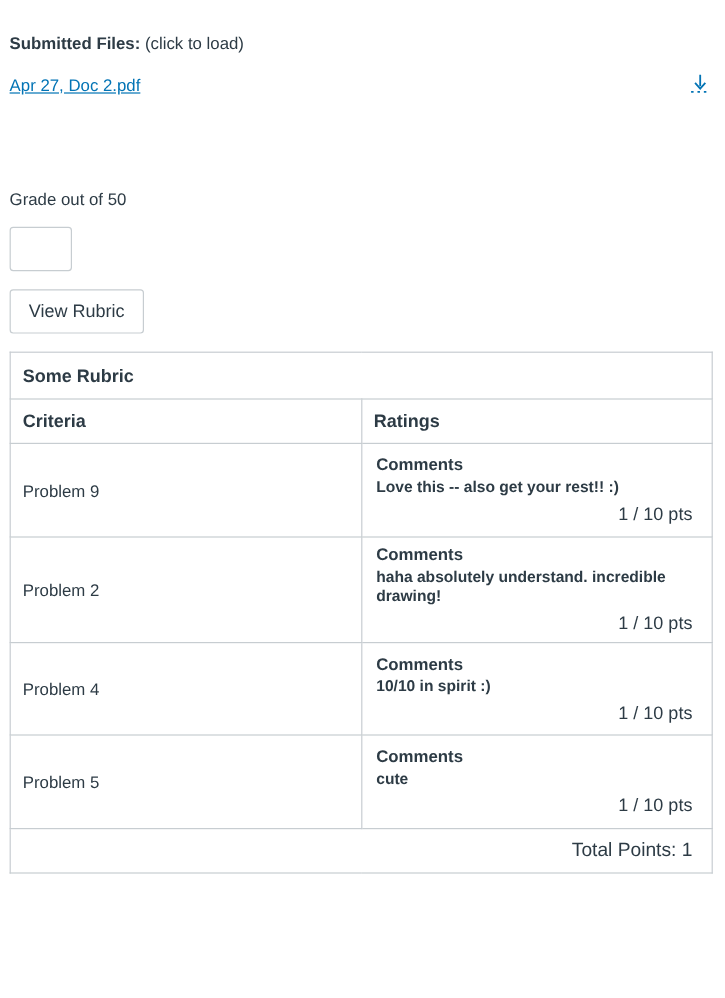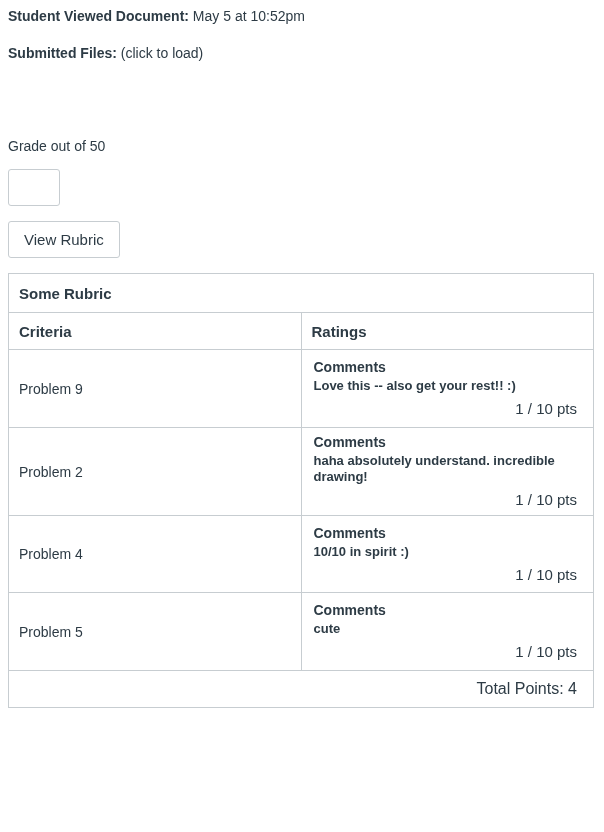--- a/index.html
+++ b/index.html
@@ -85,28 +85,37 @@
   tr.total-row { height: 37px; }
   tr.total-row td {
     text-align: right; font-size: 16px; padding: 0 16px;
   }
 </style>
 </head>
 <body>
 
 <div class="page">
 
-  <div class="meta-line">
-    <span class="lbl">Student Viewed Document:</span><span> May 5 at 10:52pm</span>
-  </div>
 
   <div class="meta-line files">
     <span class="lbl">Submitted Files:</span><span> (click to load)</span>
   </div>
 
+  <div class="file-row">
+    <a class="file-link">Apr 27, Doc 2.pdf</a>
+    <button class="dl-btn">
+      <span>
+        <svg width="19" height="19" viewBox="0 0 20 20" fill="none">
+          <path d="M10 2.5 V12.5" stroke="#0374B5" stroke-width="1.6"></path>
+          <path d="M5.5 9.5 L10 14.5 L14.5 9.5" stroke="#0374B5" stroke-width="1.6" fill="none" stroke-linejoin="miter"></path>
+          <path d="M2 17.5 H18" stroke="#0374B5" stroke-width="1.6" stroke-dasharray="2.2 3.4"></path>
+        </svg>
+      </span>
+    </button>
+  </div>
 
   <div class="assessment">
     <div class="grade-label">Grade out of 50</div>
     <input class="grade-input" type="text" value="" style="">
     <button class="view-rubric-btn">View Rubric</button>
   </div>
 
   <table class="rubric">
     <tbody>
       <tr class="caption-row">
@@ -148,18 +157,18 @@
       <tr class="r5">
         <td class="criterion">Problem 5</td>
         <td class="rating">
           <div class="comments-label">Comments</div>
           <div class="comment-text">cute</div>
           <div class="points">1 / 10 pts</div>
         </td>
       </tr>
 
       <tr class="total-row">
-        <td colspan="2">Total Points: 4</td>
+        <td colspan="2">Total Points: 1</td>
       </tr>
     </tbody>
   </table>
 
 </div>
 
 </body></html>

